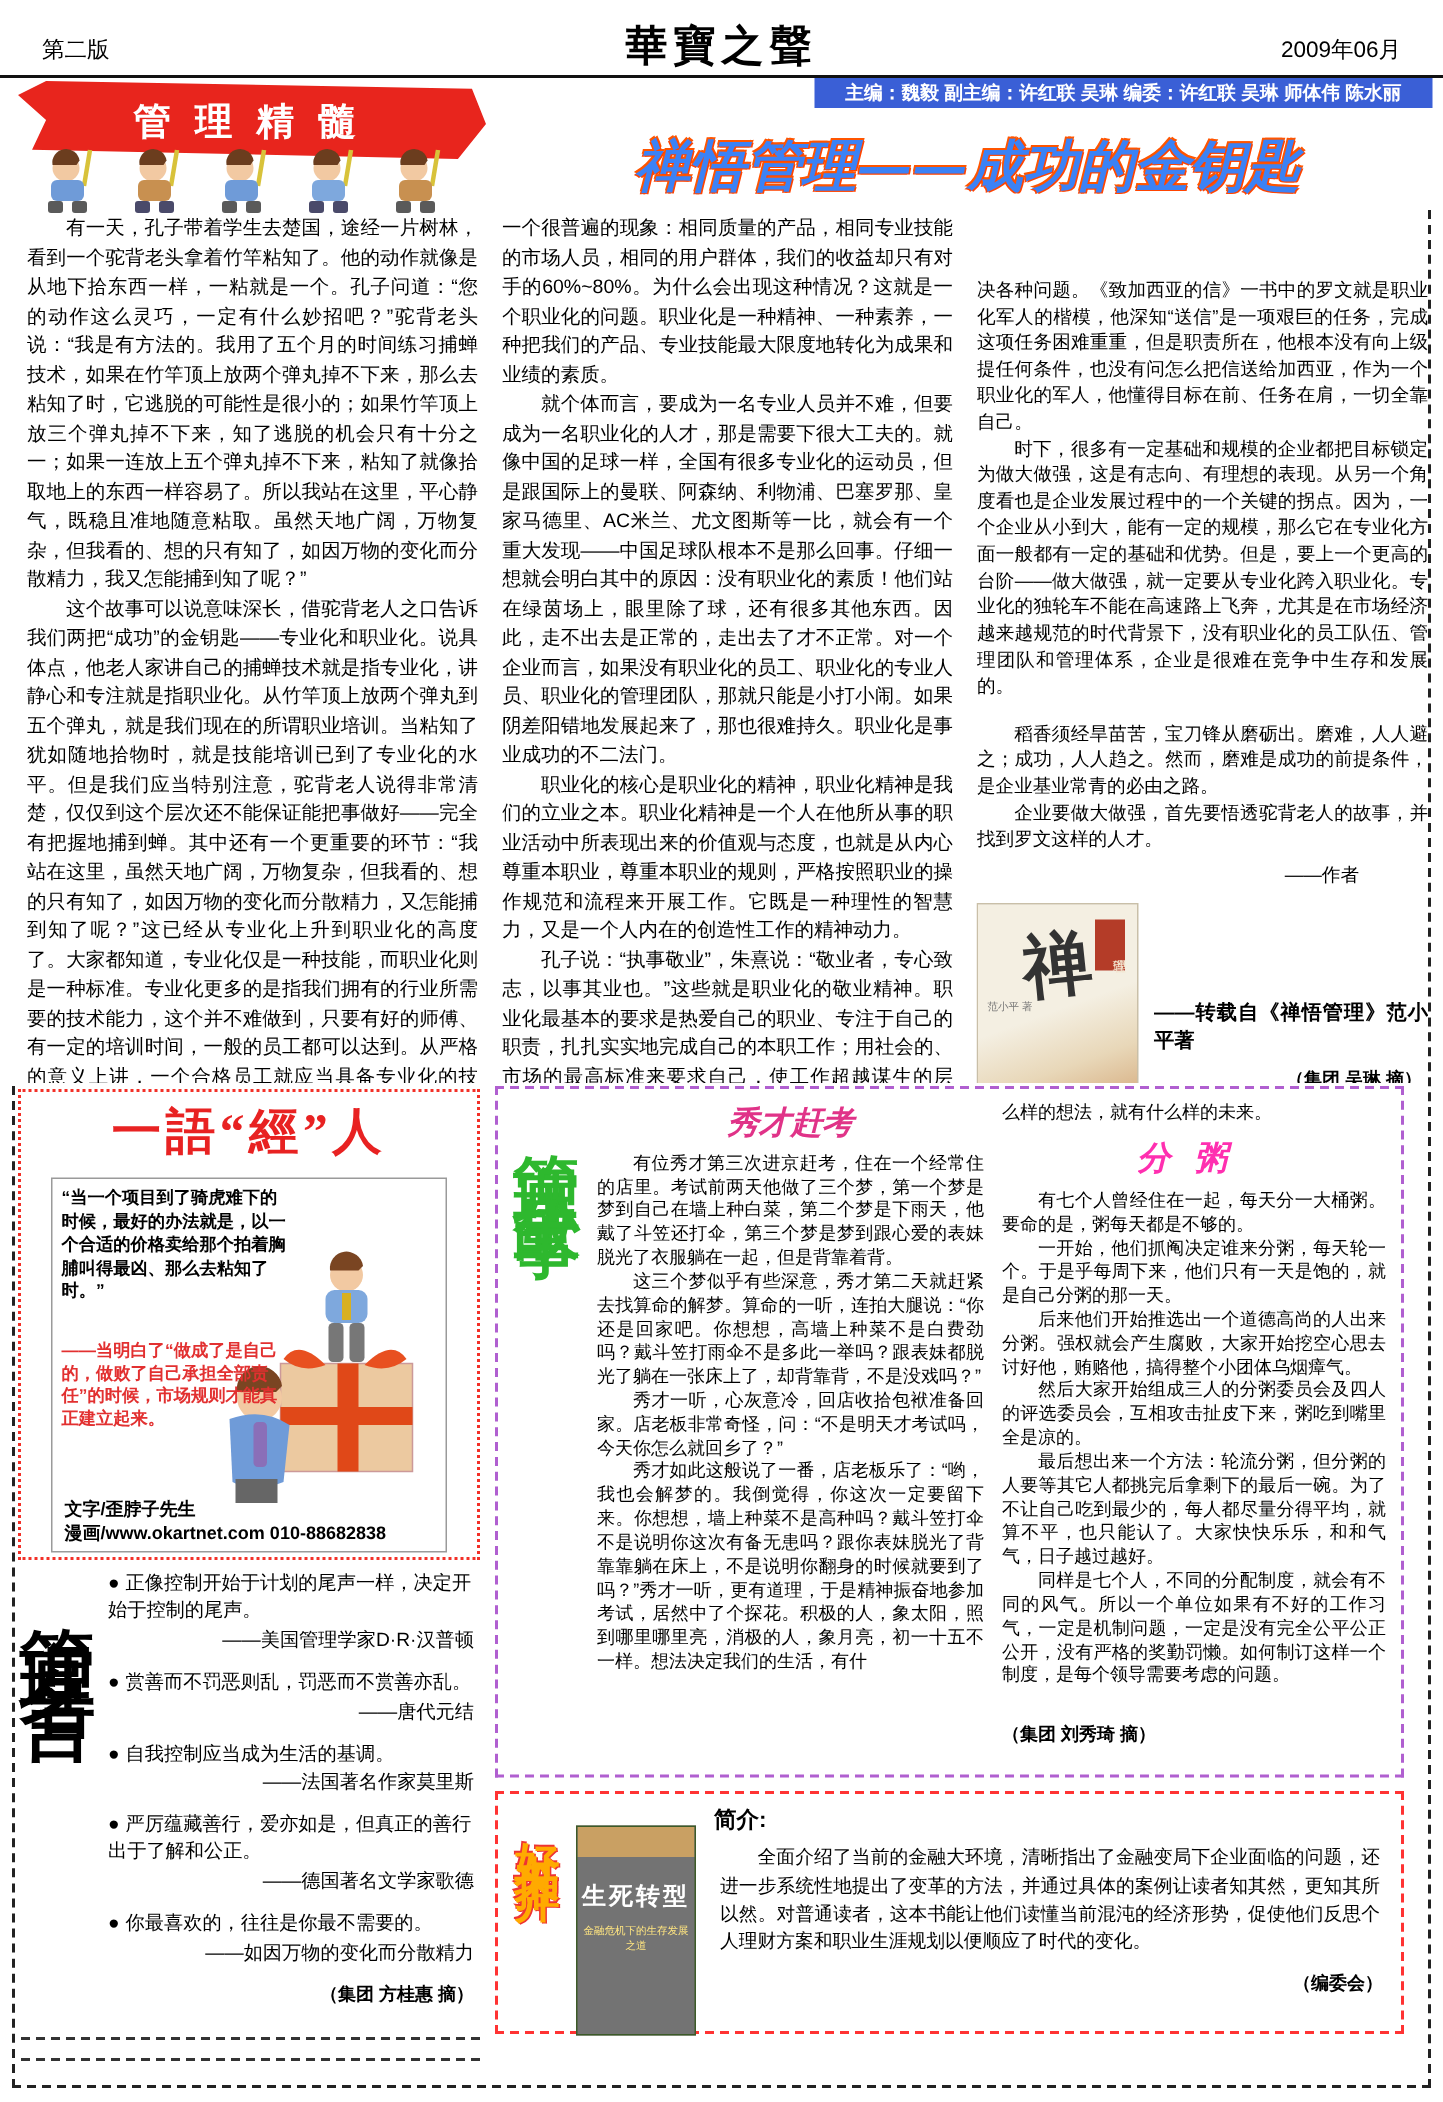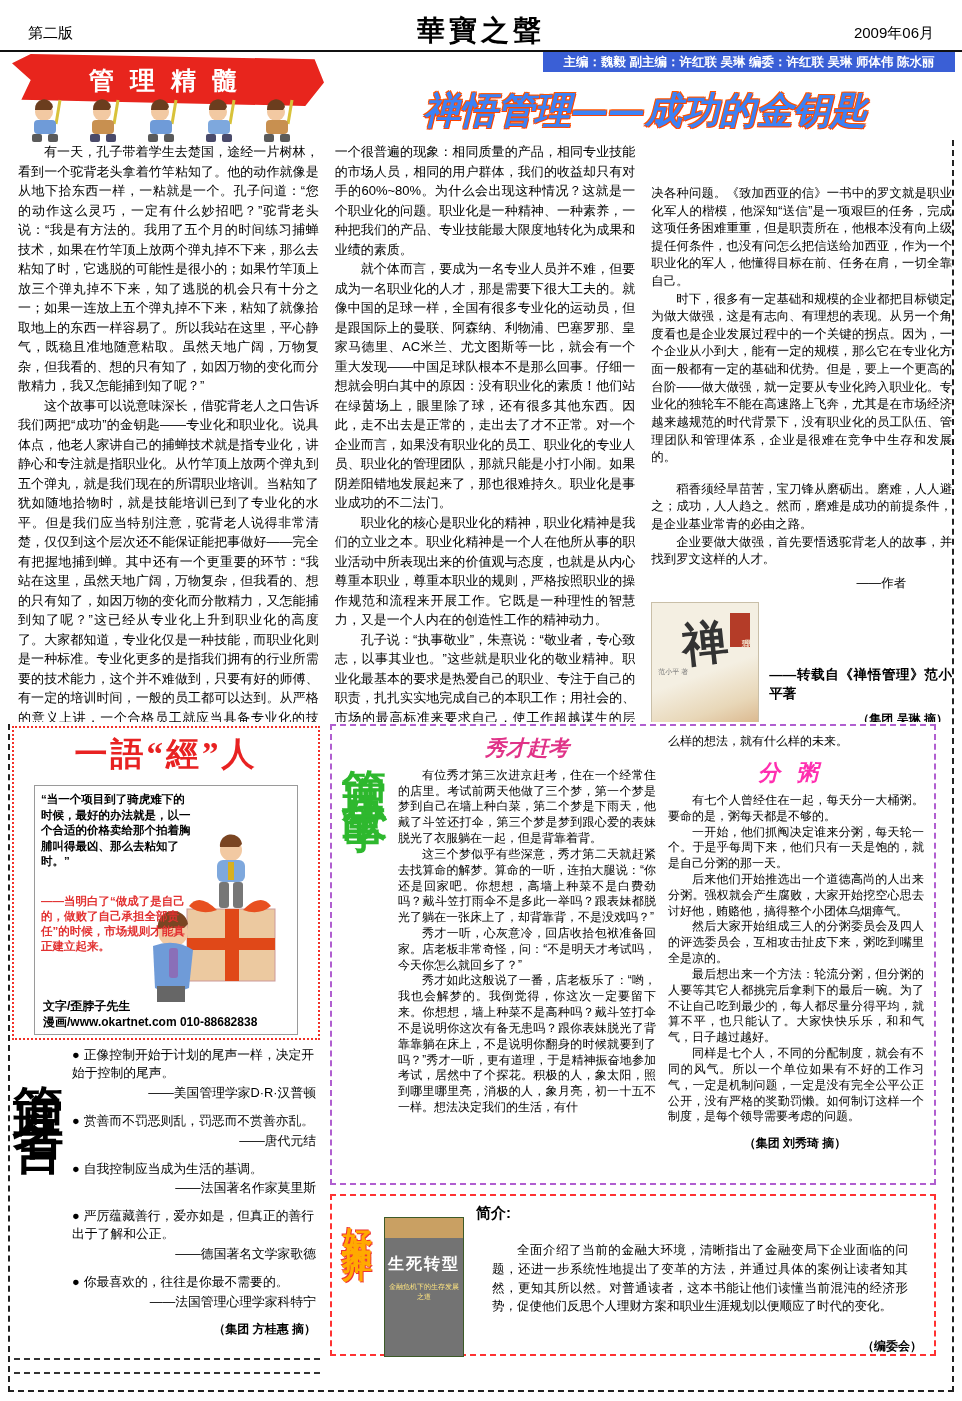--- a/index.html
+++ b/index.html
@@ -72,36 +72,36 @@
                box-sizing:border-box;padding:8px 10px;display:flex;gap:12px;}
   .stories-title{writing-mode:vertical-rl;text-orientation:upright;font-size:44px;font-weight:bold;
                  color:#2eb82e;line-height:1;letter-spacing:10px;flex:none;font-family:"Liberation Serif",serif;}
   .story-left{width:258px;flex:none;overflow:hidden;}
   .story-right{flex:1;overflow:hidden;}
   .story-col{font-size:12px;line-height:1.32;text-align:justify;}
   .story-h{margin:0 0 6px 0;text-align:center;font-weight:bold;font-style:italic;
            font-family:"DejaVu Serif",serif;}
   .story-h.s1{font-size:21px;color:#e03388;}
   .story-h.s2{font-size:22px;color:#ff2fb0;letter-spacing:16px;margin-top:8px;}
-  .story-credit{text-align:center;font-size:12px;font-weight:bold;margin:11px 2px 0 0;}
+  .story-credit{text-align:left;font-size:12px;font-weight:bold;margin:24px 2px 0 0;}
   
   .promo-box{position:absolute;top:1194px;left:330px;width:606px;height:162px;border:2px dashed #f33;
              box-sizing:border-box;padding:8px 10px;display:flex;gap:12px;}
   .promo-title{writing-mode:vertical-rl;text-orientation:upright;font-size:30px;font-weight:bold;
                color:#ffaa00;text-shadow:1px 1px 0 #e33,-1px -1px 0 #e33;line-height:1;letter-spacing:8px;flex:none;
                font-family:"Liberation Serif",serif;}
   .book-cover2{width:78px;height:138px;flex:none;background:#737373;border:1px solid #3c5a28;position:relative;
                overflow:hidden;margin-top:13px;}
   .cover-band{position:absolute;top:0;left:0;right:0;height:20px;background:#c9a063;}
   .cover-title{position:absolute;top:36px;left:0;right:0;text-align:center;color:#fff;font-weight:bold;
                font-size:16px;letter-spacing:2px;}
   .cover-sub{position:absolute;top:64px;left:4px;right:4px;text-align:center;color:#ffe580;font-size:7px;}
   .promo-body{flex:1;display:flex;flex-direction:column;}
   .intro-label{margin:0 0 2px 0;font-size:15px;font-weight:bold;}
-  .intro-text{margin:16px;font-size:12.5px;line-height:1.5;text-align:justify;text-indent:2em;}
+  .intro-text{margin:4px;font-size:12.5px;line-height:1.5;text-align:justify;text-indent:2em;}
   .promo-credit{text-align:right;font-size:12px;font-weight:bold;margin:6px 2px 0 0;}
   
   .pb-right{position:absolute;top:140px;right:8px;height:1252px;border-right:2px dashed #222;}
   .pb-bottom{position:absolute;left:8px;right:8px;top:1390px;border-bottom:2px dashed #222;}
   .pb-left{position:absolute;left:8px;top:724px;height:668px;border-left:2px dashed #222;}
 </style>
 </head>
 <body>
 
 <div class="page">
@@ -242,21 +242,21 @@
       <div class="maxim">
         <p class="m-text"><span class="bullet">●</span><span>自我控制应当成为生活的基调。</span></p>
         <p class="m-author">——法国著名作家莫里斯</p>
       </div>
       <div class="maxim">
         <p class="m-text"><span class="bullet">●</span><span>严厉蕴藏善行，爱亦如是，但真正的善行出于了解和公正。</span></p>
         <p class="m-author">——德国著名文学家歌德</p>
       </div>
       <div class="maxim">
         <p class="m-text"><span class="bullet">●</span><span>你最喜欢的，往往是你最不需要的。</span></p>
-        <p class="m-author">——法国管理心理学家科特宁</p>
+        <p class="m-author">——如因万物的变化而分散精力</p>
       </div>
       <p class="maxims-credit">（集团 方桂惠 摘）</p>
     </div>
   </div>
   <div class="dashed-strip"></div>
 
   <div class="stories-box">
     <div class="stories-title">管理小故事</div>
     <div class="story-left story-col">
       <h3 class="story-h s1">秀才赶考</h3>

